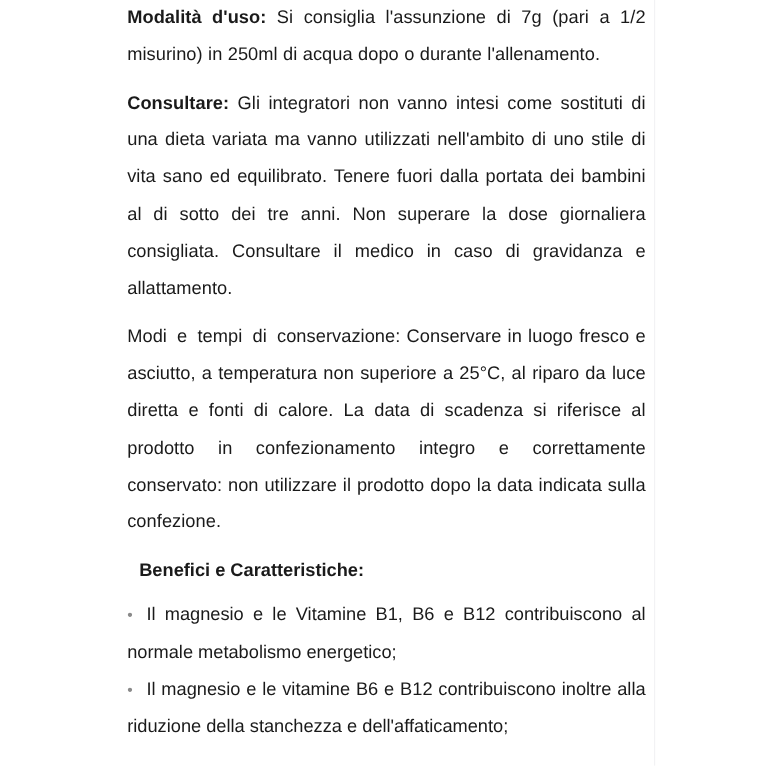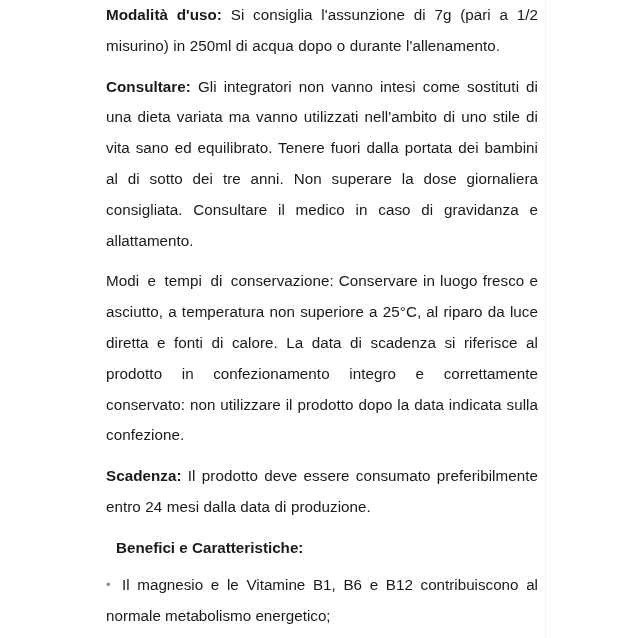--- a/index.html
+++ b/index.html
@@ -98,21 +98,20 @@
   <div id="right-rule"></div>
 
   <div id="content">
 
     <p class="para"><span class="lead">Modalità d'uso:</span><span> Si consiglia l'assunzione di 7g (pari a 1/2 misurino) in 250ml di acqua dopo o durante l'allenamento.</span></p>
 
     <p class="para"><span class="lead">Consultare:</span><span> Gli integratori non vanno intesi come sostituti di una dieta variata ma vanno utilizzati nell'ambito di uno stile di vita sano ed equilibrato. Tenere fuori dalla portata dei bambini al di sotto dei tre anni. Non superare la dose giornaliera consigliata. Consultare il medico in caso di gravidanza e allattamento.</span></p>
 
     <p class="para"><span class="lead-spaced">Modi e tempi di conservazione:</span><span> Conservare in luogo fresco e asciutto, a temperatura non superiore a 25°C, al riparo da luce diretta e fonti di calore. La data di scadenza si riferisce al prodotto in confezionamento integro e correttamente conservato: non utilizzare il prodotto dopo la data indicata sulla confezione.</span></p>
 
-    <p class="para"><span class="lead">Scadenza:</span><span> Il prodotto deve essere consumato preferibilmente entro 24 mesi dalla data di produzione.</span></p>
 
     <h3 class="heading">Benefici e Caratteristiche:</h3>
 
     <ul class="benefits">
       <li><span class="bullet">•</span><span class="li-text">Il magnesio e le Vitamine B1, B6 e B12 contribuiscono al normale metabolismo energetico;</span></li>
       <li><span class="bullet">•</span><span class="li-text">Il magnesio e le vitamine B6 e B12 contribuiscono inoltre alla riduzione della stanchezza e dell'affaticamento;</span></li>
 
     </ul>
 
   </div>

